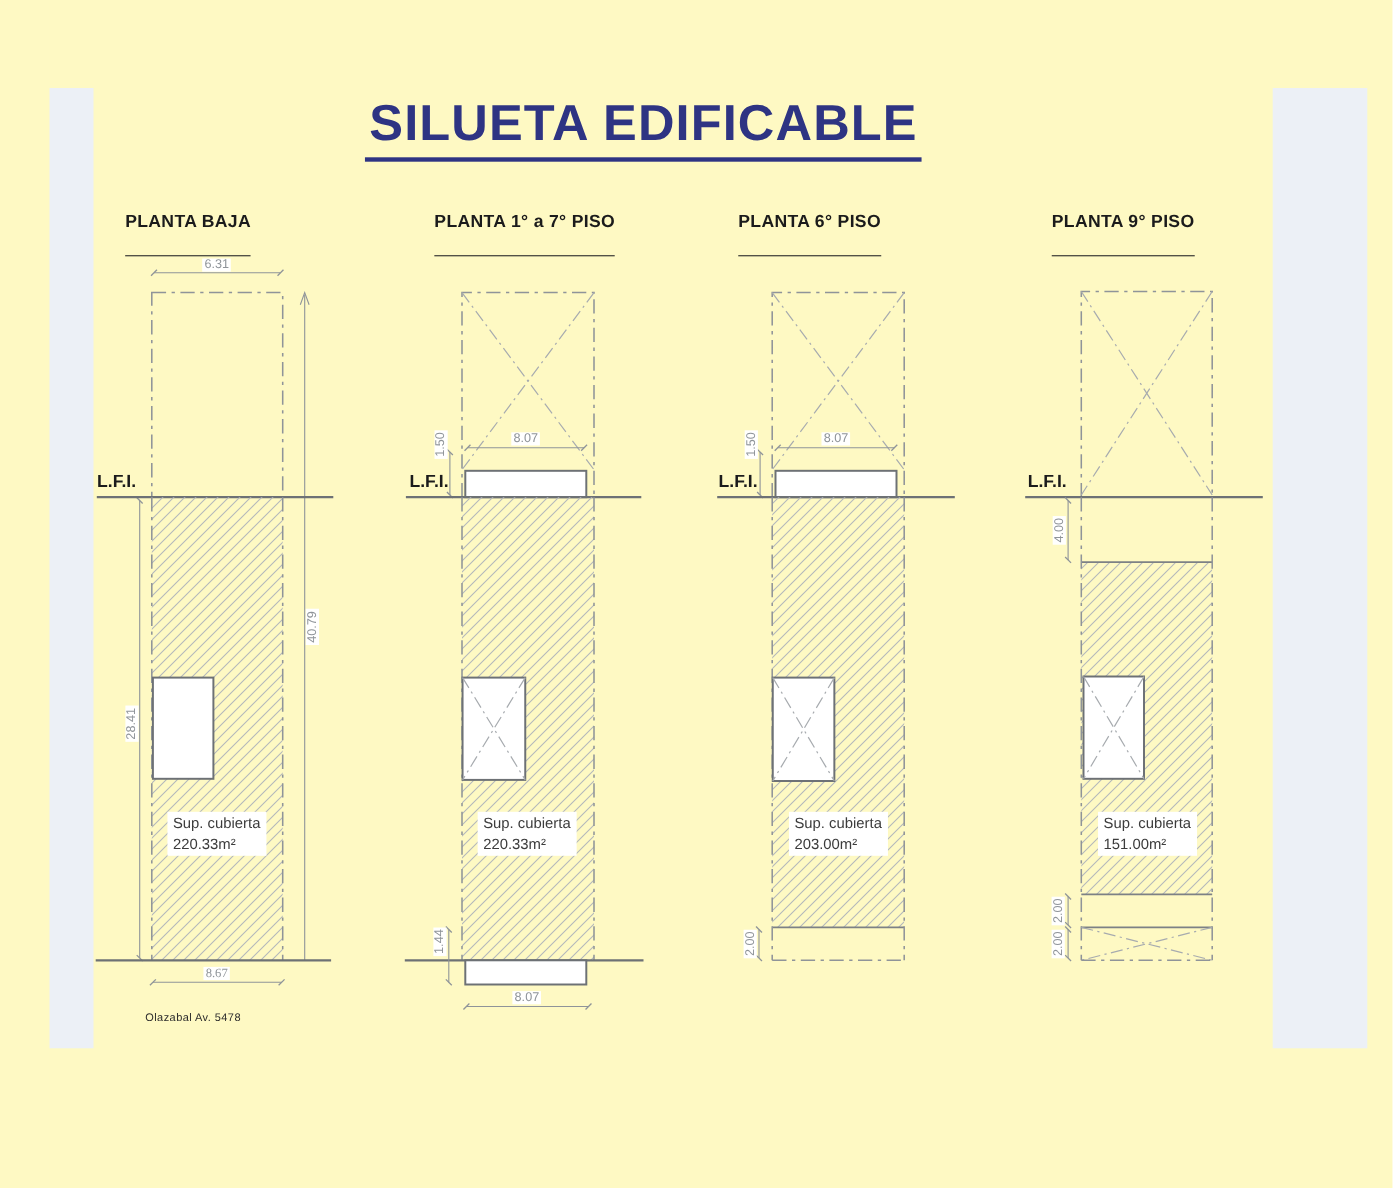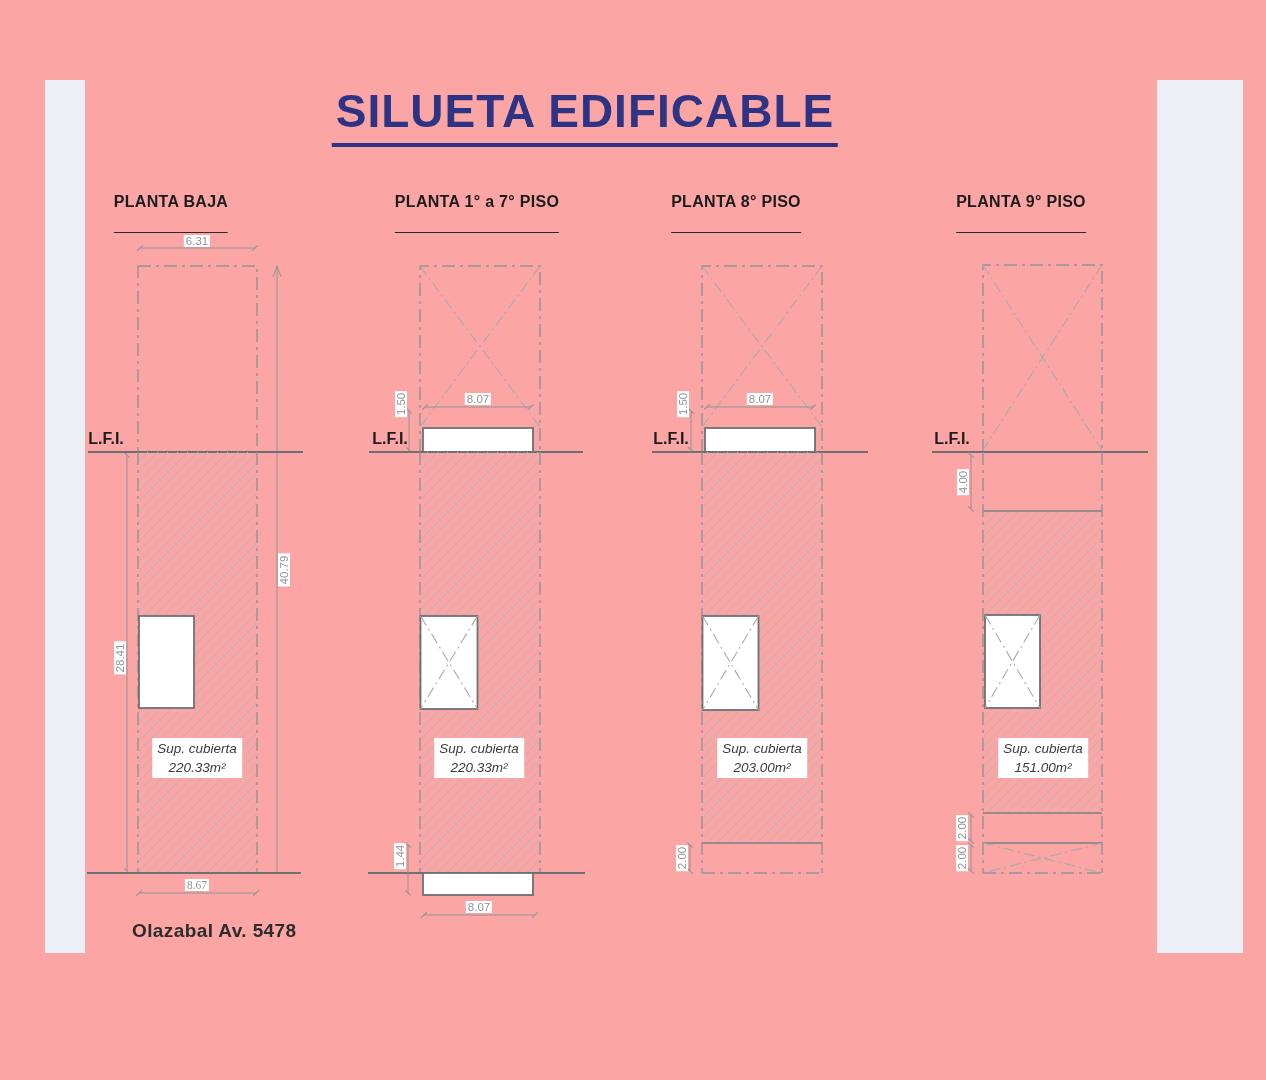--- a/index.html
+++ b/index.html
@@ -1,17 +1,17 @@
 <!DOCTYPE html>
 <html><head>
 <meta charset="utf-8">
 <style>
   html,body{margin:0;padding:0;background:#ffffff;}
   .stage{
-    position:relative;width:1266px;height:1080px;background:#fca5a5;overflow:hidden;
+    position:relative;width:1266px;height:1080px;background:#fef9c3;overflow:hidden;
     font-family:"Liberation Sans", sans-serif;
   }
   .sidebar{position:absolute;top:80px;height:873px;background:#ecf0f6;}
   .sidebar.left{left:45px;width:40px;}
   .sidebar.right{left:1157px;width:86px;}
   .main-title{
     position:absolute;left:585px;top:84px;transform:translateX(-50%);
     font-size:46px;font-weight:bold;color:#2e3483;letter-spacing:1px;
     border-bottom:4px solid #2e3483;padding:0 4px 5px 4px;white-space:nowrap;
   }
@@ -23,26 +23,26 @@
   .lfi{
     position:absolute;transform:translate(-50%,-50%);
     font-size:16px;font-weight:bold;color:#1b1b1b;white-space:nowrap;
   }
   .hdim,.vdim{
     position:absolute;font-size:11.5px;color:#8f9499;white-space:nowrap;
     transform:translate(-50%,-50%);background:#ffffff;padding:0 2px;
   }
   .vdim{transform:translate(-50%,-50%) rotate(-90deg);}
   .area-label{
-    position:absolute;transform:translateX(-50%);text-align:center;
+    position:absolute;transform:translateX(-50%);
     font-size:13.5px;color:#3c3c3c;line-height:19px;background:#ffffff;
-    padding:1px 5px;white-space:nowrap;font-style:italic;
+    padding:1px 5px;white-space:nowrap;
   }
   .address{
-    position:absolute;left:132px;top:920px;font-size:19px;font-weight:bold;
+    position:absolute;left:132px;top:920px;font-size:10px;font-weight:normal;
     color:#2c2c2c;letter-spacing:0.4px;white-space:nowrap;
   }
   svg{position:absolute;left:0;top:0;}
   .dashdot{stroke:#8f9499;stroke-width:1.4;stroke-dasharray:13 5 3 5;fill:none;}
   .dashdot-light{stroke:#a7abaf;stroke-width:1.1;stroke-dasharray:11 4 2 4;fill:none;}
   .thin{stroke:#8f9499;stroke-width:1;fill:none;}
   .strong{stroke:#6d7175;stroke-width:2;fill:none;}
   .medium{stroke:#7d8185;stroke-width:1.5;fill:none;}
   .whitebox{fill:#ffffff;stroke:#6d7175;stroke-width:1.8;}
 </style>
@@ -140,21 +140,21 @@
       <line x1="983" y1="873" x2="1102" y2="873" class="dashdot"></line>
       <line x1="971" y1="815" x2="971" y2="841" class="thin" marker-start="url(#tick)" marker-end="url(#tick)"></line>
       <line x1="971" y1="845" x2="971" y2="871" class="thin" marker-start="url(#tick)" marker-end="url(#tick)"></line>
     </g>
   </svg>
 
   <div class="main-title">SILUETA EDIFICABLE</div>
 
   <div class="panel-heading" style="left:171px;">PLANTA BAJA</div>
   <div class="panel-heading" style="left:477px;">PLANTA 1° a 7° PISO</div>
-  <div class="panel-heading" style="left:736px;">PLANTA 8° PISO</div>
+  <div class="panel-heading" style="left:736px;">PLANTA 6° PISO</div>
   <div class="panel-heading" style="left:1021px;">PLANTA 9° PISO</div>
 
   <div class="lfi" style="left:106px;top:439px;">L.F.I.</div>
   <div class="lfi" style="left:390px;top:439px;">L.F.I.</div>
   <div class="lfi" style="left:671px;top:439px;">L.F.I.</div>
   <div class="lfi" style="left:952px;top:439px;">L.F.I.</div>
 
   <div class="hdim" style="left:197px;top:241px;">6.31</div>
   <div class="vdim" style="left:284px;top:570px;">40.79</div>
   <div class="vdim" style="left:120px;top:658px;">28.41</div>

